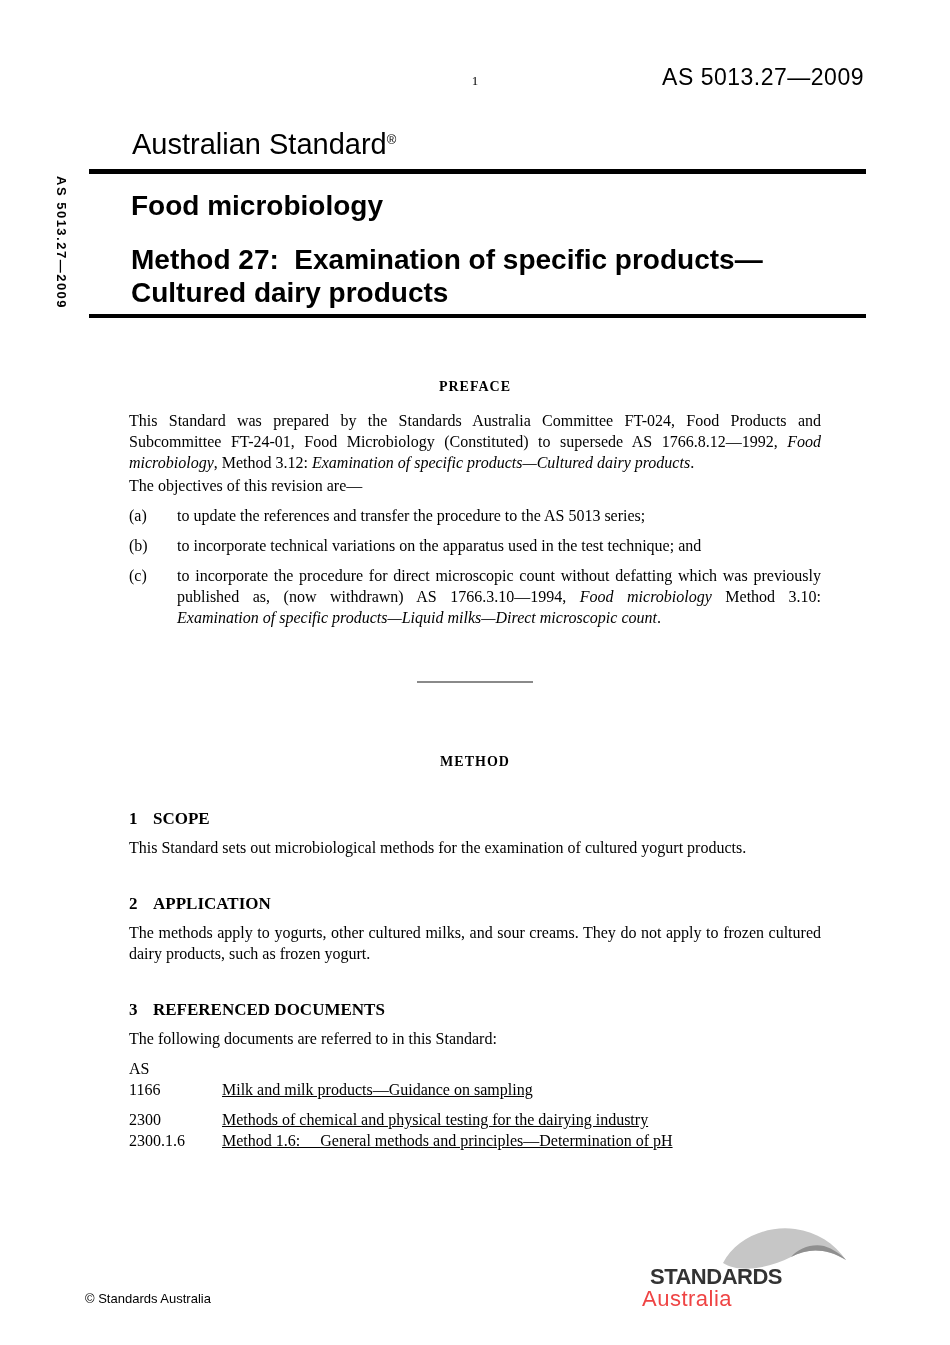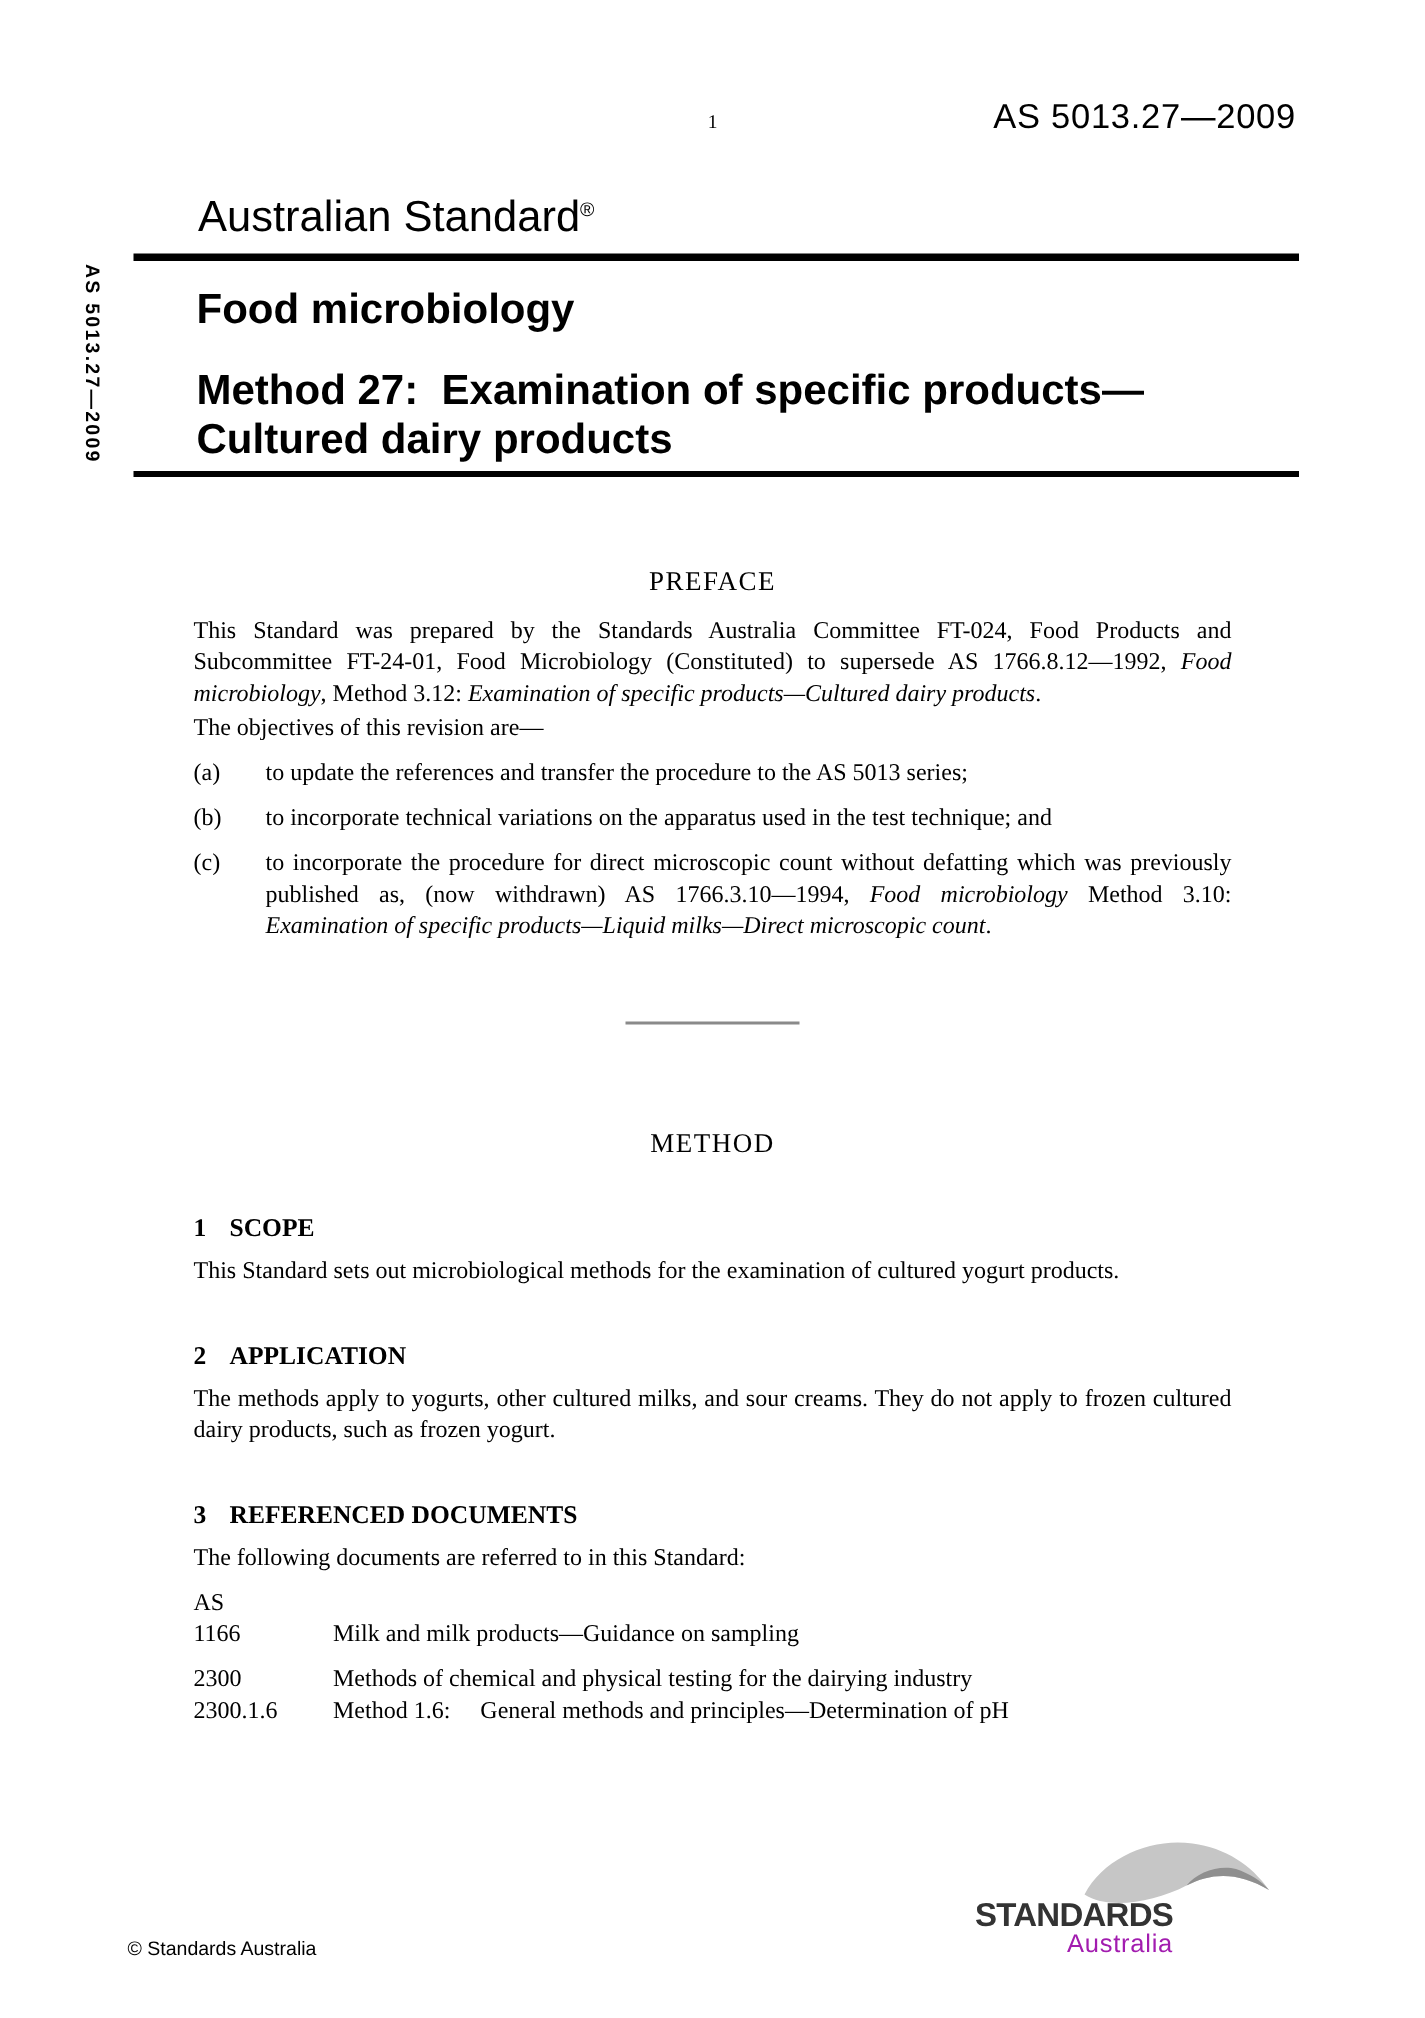--- a/index.html
+++ b/index.html
@@ -29,53 +29,53 @@
   .rule-bottom { top:314px; height:4px; }
   .title-block {
     position:absolute; top:189px; left:131px;
     font-family:"Liberation Sans", sans-serif; font-weight:bold; font-size:28px; line-height:33px;
   }
   .title-line { white-space:pre-wrap; }
   .title-line-2 { margin-top:21px;text-align:right; }
 
   .content { position:absolute; top:376px; left:129px; width:692px; font-size:16px; line-height:21px; }
   .center-heading {
-    margin:0; font-weight:normal; font-size:18px; line-height:22px;
+    margin:0; font-weight:bold; font-size:14px; line-height:22px;
     text-align:center; letter-spacing:1px; font-family:"Liberation Serif", serif;
   }
   .method-heading { margin-top:68px; }
   .para { margin:12px 0 0 0; }
   .justify { text-align:justify; }
   .intro { margin-top:2px; }
   .ital { font-style:italic; }
   .list-item { position:relative; margin-top:9px; padding-left:48px; text-align:justify; }
   .list-label { position:absolute; left:0; top:0; }
   .divider { width:116px; height:0; border-top:2px solid #8a8a8a; margin:53px auto 0 auto; }
   .sec-heading { margin:35px 0 0 0; font-size:17px; line-height:21px; font-weight:bold; }
   .sec-num { display:inline-block; width:24px; }
   .sec-body { margin-top:8px; }
   .refs { margin-top:9px; }
   .ref-group2 { margin-top:9px; }
-  .ref-row { white-space:pre-wrap; }
+  .ref-row { white-space:pre-wrap;text-decoration:underline; }
   .ref-num { display:inline-block; width:93px; }
 
   .footer-copyright {
     position:absolute; left:85px; top:1291px;
     font-family:"Liberation Sans", sans-serif; font-size:13px;
   }
   .logo { position:absolute; left:642px; top:1222px; width:208px; height:95px; }
   .logo-swoosh { position:absolute; left:78px; top:4px; width:128px; height:46px; }
   .logo-text-1 {
     position:absolute; left:8px; top:42px; width:132px;
     font-family:"Liberation Sans", sans-serif; font-weight:bold; font-size:22px;
     letter-spacing:-0.5px; color:#333333;
   }
   .logo-text-2 {
-    position:absolute; left:0; top:64px; width:140px; text-align:right;
-    font-family:"Liberation Sans", sans-serif; font-size:17px; letter-spacing:0.5px; color:#a21caf;
+    position:absolute; left:0; top:64px; width:140px; 
+    font-family:"Liberation Sans", sans-serif; font-size:22px; letter-spacing:0.5px; color:#ef4444;
   }
 </style>
 </head>
 <body>
 
 <div class="page">
 
   <div class="page-number">1</div>
   <div class="header-code">AS 5013.27—2009</div>
   <div class="sidebar-code">AS 5013.27—2009</div>

